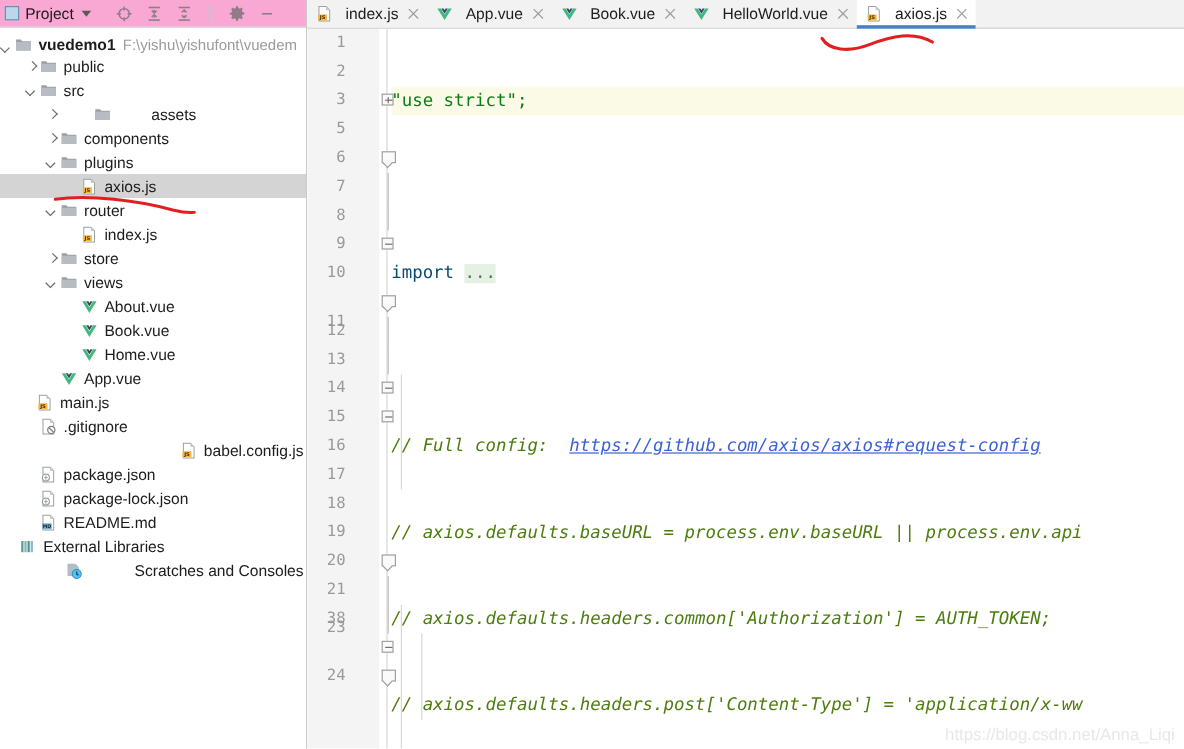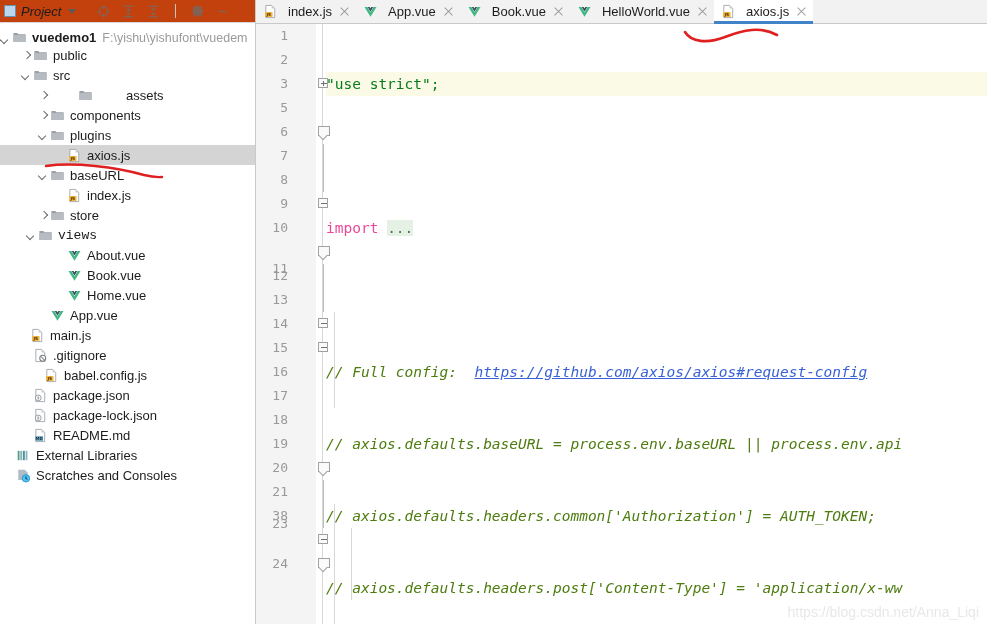--- a/index.html
+++ b/index.html
@@ -17,24 +17,23 @@
   #sidebar {
     position: absolute; left: 0; top: 0;
     width: 256px; height: 624px;
     background: #ffffff;
     border-right: 1px solid #c9c9c9;
     overflow: hidden;
   }
   #sidebar-toolbar {
     height: 23px; width: 100%;
     display: flex; align-items: center;
-    background: #c2410c;
+    background: #f9a8d4;
     border-bottom: 1px solid #d7d7d7;
     padding-left: 4px;
-    font-style: italic;
   }
   .tool-title {
     display: flex; align-items: center; gap: 5px;
     font-size: 13px; color: #1c1c1c;
     padding-right: 6px;
   }
   .proj-swatch {
     width: 12px; height: 12px;
     border: 1px solid #6e8fb0;
     background: #bcd6ec;
@@ -196,21 +195,21 @@
   .cl {
     height: 24px; line-height: 24px;
     white-space: pre; overflow: hidden;
   }
   .cl.hl { background: #fbfae7; }
   .indent-guide {
     position: absolute; width: 1px; background: #d8d8d8;
   }
 
   
-  .kw   { color: #ec4899; text-align: center; }
+  .kw   { color: #0c4a6e; text-align: center; }
   .str  { color: #067d17; }
   .cmt  { color: #4d7c0f; font-style: italic; }
   .lnk  { color: #3a62d6; font-style: italic; text-decoration: underline; }
   .folded {
     background: #e6f1e6;
     color: #4a7a4a;
   }
 
   
   .annot { position: absolute; pointer-events: none; }
@@ -324,41 +323,41 @@
             <text x="6.2" y="12.9" font-family="DejaVu Sans" font-size="4.6" font-weight="bold" fill="#4a3000" text-anchor="middle">JS</text>
           </svg>
           <span class="lbl">axios.js</span>
         </div>
         <div class="row" style="padding-left: 38px;">
           <span class="arrow open"></span>
           <svg class="ic" width="15" height="15" viewBox="0 0 16 16">
             <path fill="#9aa0a6" d="M1.5 3.2h4.2l1.2 1.4h7.6v8.2H1.5z"></path>
             <path fill="#b6bcc2" d="M1.5 5.4h13v7.4H1.5z"></path>
           </svg>
-          <span class="lbl">baseURL</span>
+          <span class="lbl">router</span>
         </div>
         <div class="row" style="padding-left: 55px;">
           <span class="arrow"></span>
           <svg class="ic" width="15" height="15" viewBox="0 0 16 16">
             <path fill="#ffffff" stroke="#9aa0a6" stroke-width="0.9" d="M3 1.5h6.2l3.3 3.3v9.7H3z"></path>
             <path fill="#c6ccd2" d="M9.2 1.5l3.3 3.3H9.2z"></path>
             <rect x="2.2" y="8.6" width="8" height="5.3" fill="#f5b642"></rect>
             <text x="6.2" y="12.9" font-family="DejaVu Sans" font-size="4.6" font-weight="bold" fill="#4a3000" text-anchor="middle">JS</text>
           </svg>
           <span class="lbl">index.js</span>
         </div>
         <div class="row" style="padding-left: 38px;">
           <span class="arrow closed"></span>
           <svg class="ic" width="15" height="15" viewBox="0 0 16 16">
             <path fill="#9aa0a6" d="M1.5 3.2h4.2l1.2 1.4h7.6v8.2H1.5z"></path>
             <path fill="#b6bcc2" d="M1.5 5.4h13v7.4H1.5z"></path>
           </svg>
           <span class="lbl">store</span>
         </div>
-        <div class="row" style="padding-left: 26px; font-family: Liberation Mono, monospace;">
+        <div class="row" style="padding-left: 38px;">
           <span class="arrow open"></span>
           <svg class="ic" width="15" height="15" viewBox="0 0 16 16">
             <path fill="#9aa0a6" d="M1.5 3.2h4.2l1.2 1.4h7.6v8.2H1.5z"></path>
             <path fill="#b6bcc2" d="M1.5 5.4h13v7.4H1.5z"></path>
           </svg>
           <span class="lbl">views</span>
         </div>
         <div class="row" style="padding-left: 55px;">
           <span class="arrow"></span>
           <svg class="ic" width="15" height="15" viewBox="0 0 16 16">
@@ -404,21 +403,21 @@
         <div class="row" style="padding-left: 21px;">
           <span class="arrow"></span>
           <svg class="ic" width="15" height="15" viewBox="0 0 16 16">
             <path fill="#ffffff" stroke="#9aa0a6" stroke-width="0.9" d="M3 1.5h6.2l3.3 3.3v9.7H3z"></path>
             <path fill="#c6ccd2" d="M9.2 1.5l3.3 3.3H9.2z"></path>
             <circle cx="10.4" cy="11" r="3.2" fill="#ffffff" stroke="#7a7f85" stroke-width="1.1"></circle>
             <path d="M8.2 8.8l4.4 4.4" stroke="#7a7f85" stroke-width="1.1"></path>
           </svg>
           <span class="lbl">.gitignore</span>
         </div>
-        <div class="row" style="padding-left: 32px;">
+        <div class="row" style="padding-left: 21px; justify-content: flex-end;">
           <span class="arrow"></span>
           <svg class="ic" width="15" height="15" viewBox="0 0 16 16">
             <path fill="#ffffff" stroke="#9aa0a6" stroke-width="0.9" d="M3 1.5h6.2l3.3 3.3v9.7H3z"></path>
             <path fill="#c6ccd2" d="M9.2 1.5l3.3 3.3H9.2z"></path>
             <rect x="2.2" y="8.6" width="8" height="5.3" fill="#f5b642"></rect>
             <text x="6.2" y="12.9" font-family="DejaVu Sans" font-size="4.6" font-weight="bold" fill="#4a3000" text-anchor="middle">JS</text>
           </svg>
           <span class="lbl">babel.config.js</span>
         </div>
         <div class="row" style="padding-left: 21px;">
@@ -454,21 +453,21 @@
         <div class="row" style="padding-left: 4px;">
           <span class="arrow"></span>
           <svg class="ic" width="15" height="15" viewBox="0 0 16 16">
             <rect x="1.8" y="3" width="2" height="10" fill="#5a9e8e"></rect>
             <rect x="4.6" y="3" width="2" height="10" fill="#7fb7aa"></rect>
             <rect x="7.4" y="3" width="2" height="10" fill="#4f8fa0"></rect>
             <rect x="10.2" y="3" width="2" height="10" fill="#8bb9c4"></rect>
           </svg>
           <span class="lbl">External Libraries</span>
         </div>
-        <div class="row" style="padding-left: 4px;">
+        <div class="row" style="padding-left: 4px; justify-content: space-between;">
           <span class="arrow"></span>
           <svg class="ic" width="15" height="15" viewBox="0 0 16 16">
             <path fill="#b0bcc6" d="M2.4 1.8h7l3 3v8h-10z"></path>
             <circle cx="10.6" cy="11" r="4" fill="#4fc3f7" stroke="#2a8fc0" stroke-width="0.9"></circle>
             <path d="M10.6 8.9v2.2l1.6 1" stroke="#11455e" stroke-width="1.1" fill="none"></path>
           </svg>
           <span class="lbl">Scratches and Consoles</span>
         </div>
       </div>
 

